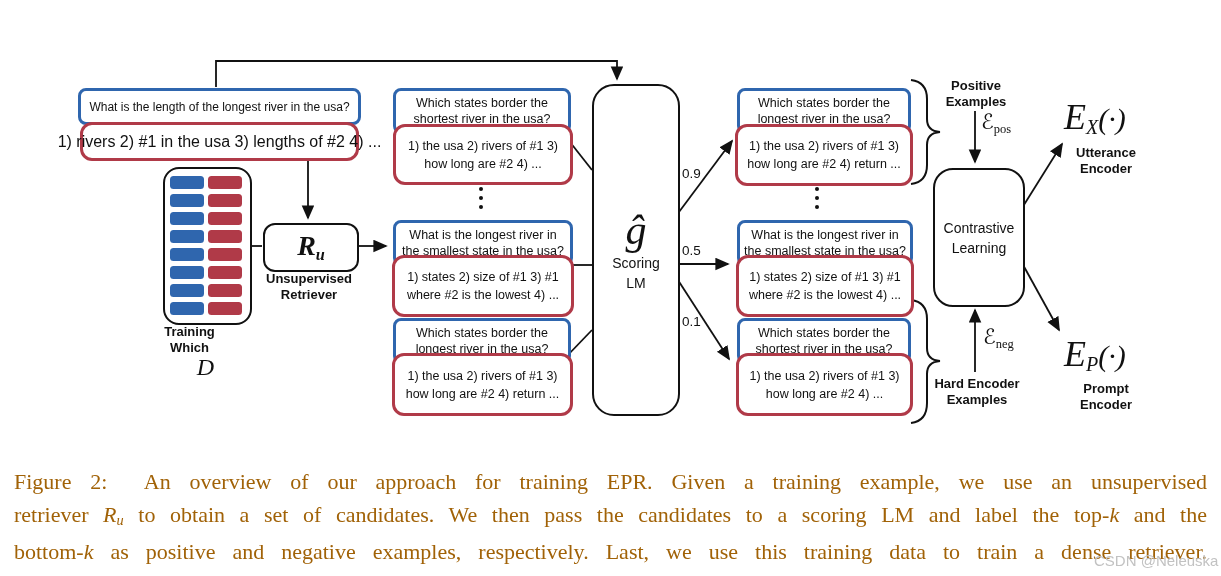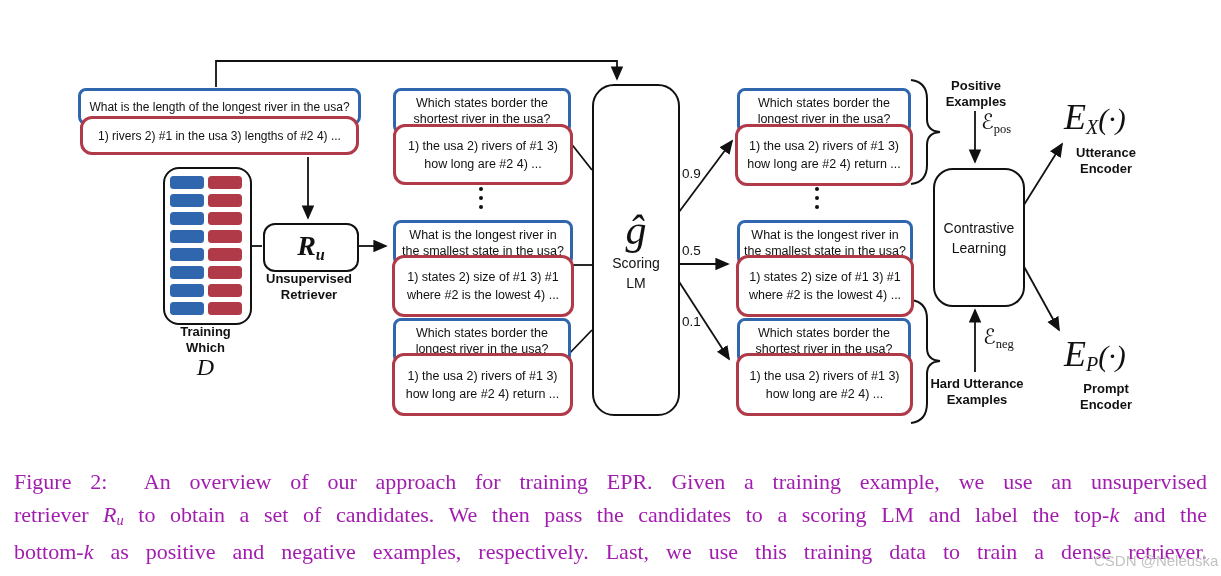--- a/index.html
+++ b/index.html
@@ -19,21 +19,21 @@
   .math{font-family:"Liberation Serif",serif;font-style:italic;}
   .msub{font-size:0.58em;vertical-align:-0.28em;}
   .scriptE{font-family:"DejaVu Sans","DejaVu Serif",serif;font-style:italic;}
   .rsub{font-family:"Liberation Serif",serif;font-size:12.5px;vertical-align:-0.35em;font-style:normal;margin-top:20px;}
   .overbar{text-decoration:overline;text-decoration-thickness:1.5px;}
   .bar{position:absolute;width:34px;height:13px;border-radius:3.5px;z-index:3;}
   .bar.b{background:#2f66ae;} .bar.r{background:#b03a48;}
   .score{position:absolute;z-index:3;font-size:13.5px;}
   .sym{position:absolute;z-index:3;}
   .caption{position:absolute;left:14px;top:466px;width:1193px;z-index:3;
-           font-family:"Liberation Serif",serif;font-size:22px;line-height:32.5px;color:#a21caf;}
+           font-family:"Liberation Serif",serif;font-size:22px;line-height:32.5px;color:#a16207;}
   .cap-line{text-align:justify;text-align-last:justify;white-space:nowrap;}
   .seg-r{font-style:normal;}
   .seg-i{font-style:italic;}
   .seg-sub{font-style:italic;font-size:0.65em;vertical-align:-0.18em;}
   .watermark{position:absolute;left:1094px;top:552px;z-index:4;font-size:15px;color:#c2c2c2;}
 </style>
 </head>
 <body>
 
 <div class="stage">
@@ -70,42 +70,42 @@
         <circle cx="481" cy="207" r="2"></circle>
       <circle cx="817" cy="189" r="2"></circle>
         <circle cx="817" cy="198" r="2"></circle>
         <circle cx="817" cy="207" r="2"></circle>
     </g>
   </svg>
 
   <div class="box blue" style="left:78px;top:88px;width:277px;height:31px;font-size:12px">
     <span>What is the length of the longest river in the usa?</span>
   </div>
-  <div class="box red" style="left:80px;top:116px;width:273px;height:33px;font-size:12px">
+  <div class="box red" style="left:80px;top:122px;width:273px;height:33px;font-size:16px">
     <span>1) rivers 2) #1 in the usa 3) lengths of #2 4) ...</span>
   </div>
 
   <div class="plain" style="left:163px;top:167px;width:85px;height:154px;border-radius:16px"></div>
   <div class="bar b" style="left:170px;top:176px"></div>
     <div class="bar r" style="left:208px;top:176px"></div>
   <div class="bar b" style="left:170px;top:194px"></div>
     <div class="bar r" style="left:208px;top:194px"></div>
   <div class="bar b" style="left:170px;top:212px"></div>
     <div class="bar r" style="left:208px;top:212px"></div>
   <div class="bar b" style="left:170px;top:230px"></div>
     <div class="bar r" style="left:208px;top:230px"></div>
   <div class="bar b" style="left:170px;top:248px"></div>
     <div class="bar r" style="left:208px;top:248px"></div>
   <div class="bar b" style="left:170px;top:266px"></div>
     <div class="bar r" style="left:208px;top:266px"></div>
   <div class="bar b" style="left:170px;top:284px"></div>
     <div class="bar r" style="left:208px;top:284px"></div>
   <div class="bar b" style="left:170px;top:302px"></div>
     <div class="bar r" style="left:208px;top:302px"></div>
-  <div class="blab" style="left:163px;top:324px;width:85px">
+  <div class="blab" style="left:147px;top:324px;width:85px">
     <span>Training</span>
     <span>Which</span>
   </div>
   <div class="sym math" style="left:163px;top:354px;width:85px;text-align:center;font-size:24px">D</div>
 
   <div class="plain" style="left:263px;top:223px;width:92px;height:45px;border-radius:12px">
     <span class="math" style="font-size:28px;font-weight:bold"><span>R</span><span class="msub">u</span></span>
   </div>
   <div class="blab" style="left:239px;top:271px;width:140px">
     <span>Unsupervised</span>
@@ -175,21 +175,21 @@
     <span>Positive</span>
     <span>Examples</span>
   </div>
   <div class="sym" style="left:981px;top:110px;font-size:21px">
     <span class="scriptE">ℰ</span><span class="rsub">pos</span>
   </div>
   <div class="sym" style="left:983px;top:325px;font-size:21px">
     <span class="scriptE">ℰ</span><span class="rsub">neg</span>
   </div>
   <div class="blab" style="left:917px;top:376px;width:120px">
-    <span>Hard Utterance</span>
+    <span>Hard Encoder</span>
     <span>Examples</span>
   </div>
 
   <div class="plain" style="left:933px;top:168px;width:88px;height:135px;border-radius:20px">
     <span style="font-size:14px;line-height:20px">Contrastive</span>
     <span style="font-size:14px;line-height:20px">Learning</span>
   </div>
 
   <div class="sym" style="left:1064px;top:96px">
     <span class="math" style="font-size:36px">E</span><span class="math" style="font-size:20px;vertical-align:-0.25em">X</span><span class="math" style="font-size:30px">(·)</span>

